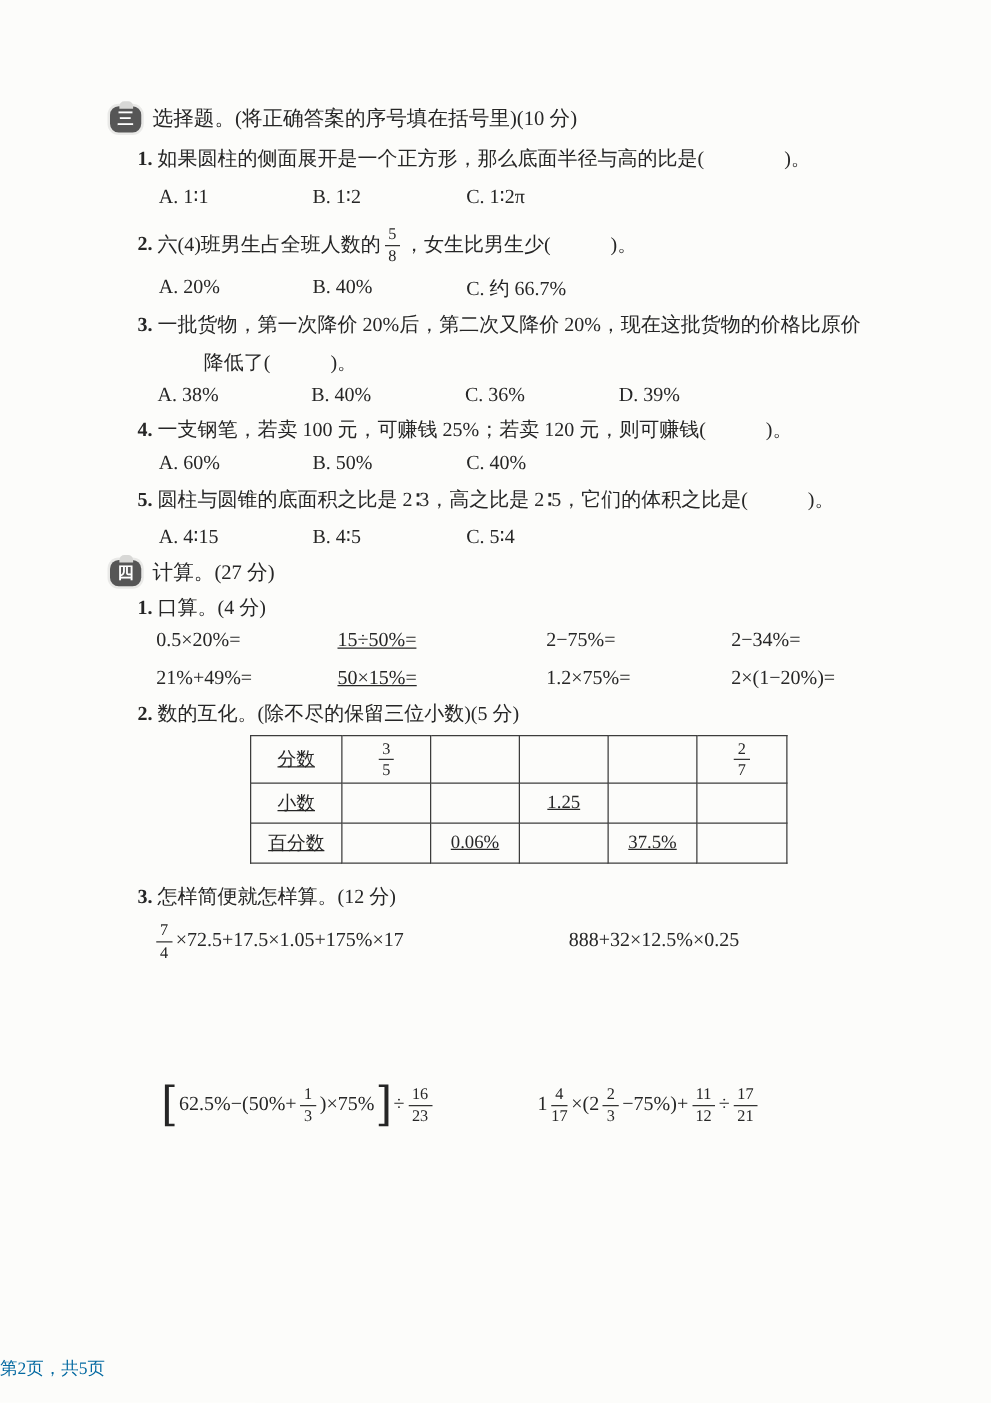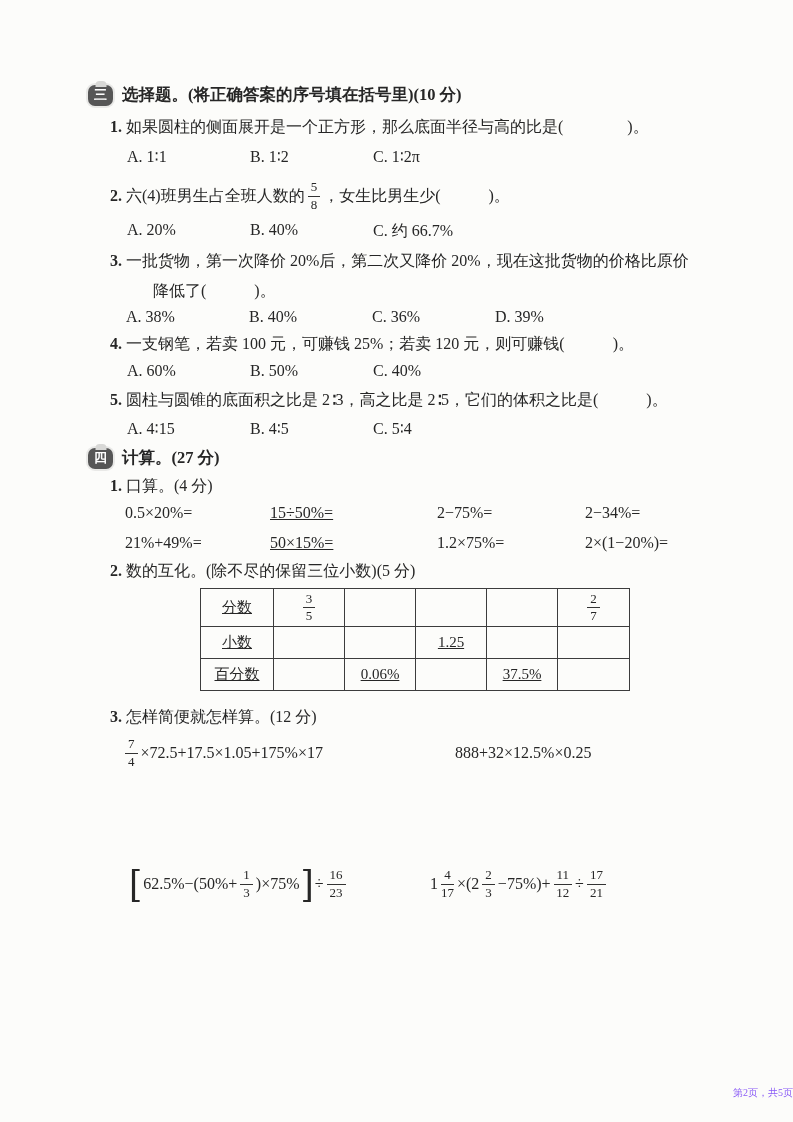--- a/index.html
+++ b/index.html
@@ -24,21 +24,21 @@
     box-shadow:0 0 0 2px #e9e9e7;
   }
   .badge::before {
     content:"";
     position:absolute; top:-4px; left:50%;
     transform:translateX(-50%);
     width:11px; height:6px;
     background:#d8d8d6;
     border-radius:4px 4px 0 0;
   }
-  .sec-title { font-size:16.5px;font-weight:bold; }
+  .sec-title { font-size:16.5px; }
   .qno { font-weight:bold; margin-right:4px; font-family:"Liberation Serif",serif; }
   .qline { white-space:nowrap; }
   .q-flex { display:flex; align-items:center; height:40px; white-space:nowrap; }
   .opts { display:flex; white-space:nowrap; }
   .opt { display:inline-block; width:123px; }
   .opt:last-child { width:auto; }
   .oral { display:flex; white-space:nowrap; }
   .oral span:nth-child(1) { display:inline-block; width:145px; }
   .oral span:nth-child(2) { display:inline-block; width:167px;text-decoration:underline; }
   .oral span:nth-child(3) { display:inline-block; width:148px; }
@@ -54,23 +54,23 @@
     text-align:center; vertical-align:middle;
     font-size:15px; padding:0;
   }
   .expr { display:flex; align-items:center; white-space:nowrap; }
   .expr .tx { line-height:1.2; }
   .brk {
     font-family:"DejaVu Serif",serif;
     font-size:34px; font-weight:400; line-height:0.9;
     transform:scaleY(1.1); margin:0 1px;
   }
-  .footer { width:100%; text-align:right; font-size:10px; color:#8b5cf6; }
+  .footer { width:100%; text-align:left; font-size:14px; color:#0369a1; }
   .q3-wrap { line-height:30px; }
-  .q3-line2 { margin-left:15px;padding-left:28px; }
+  .q3-line2 { margin-left:25px;padding-left:28px; }
 </style>
 </head>
 <body>
 
 <div class="page">
 
   <div class="abs sec-header" style="top:84px; left:88px;">
     <span class="badge">
         <span>三</span>
       </span>

